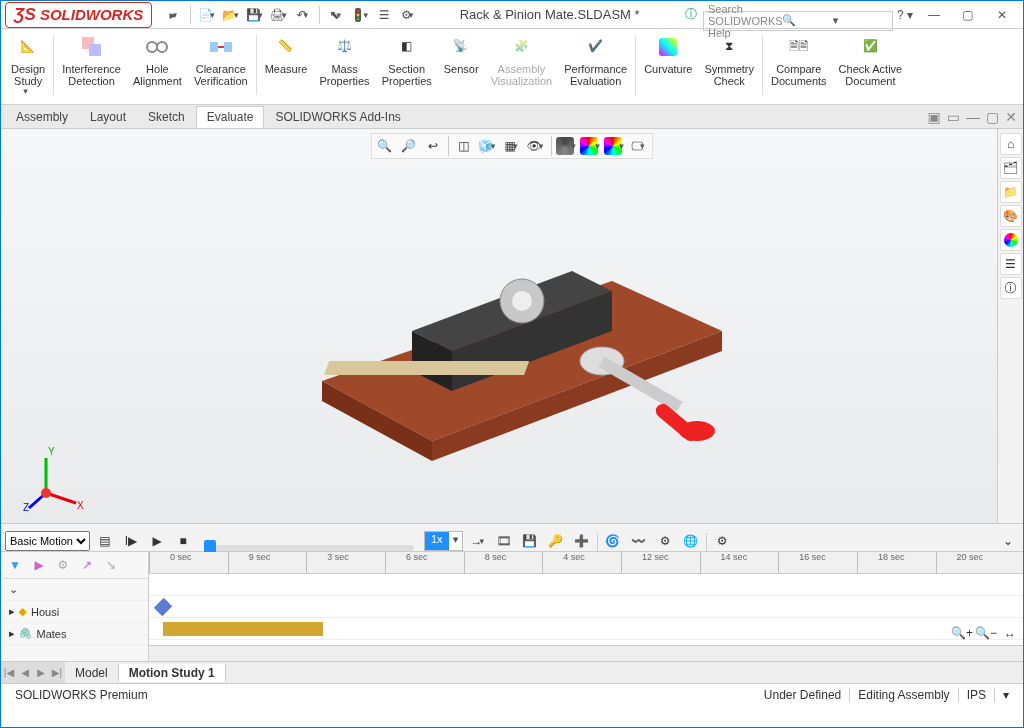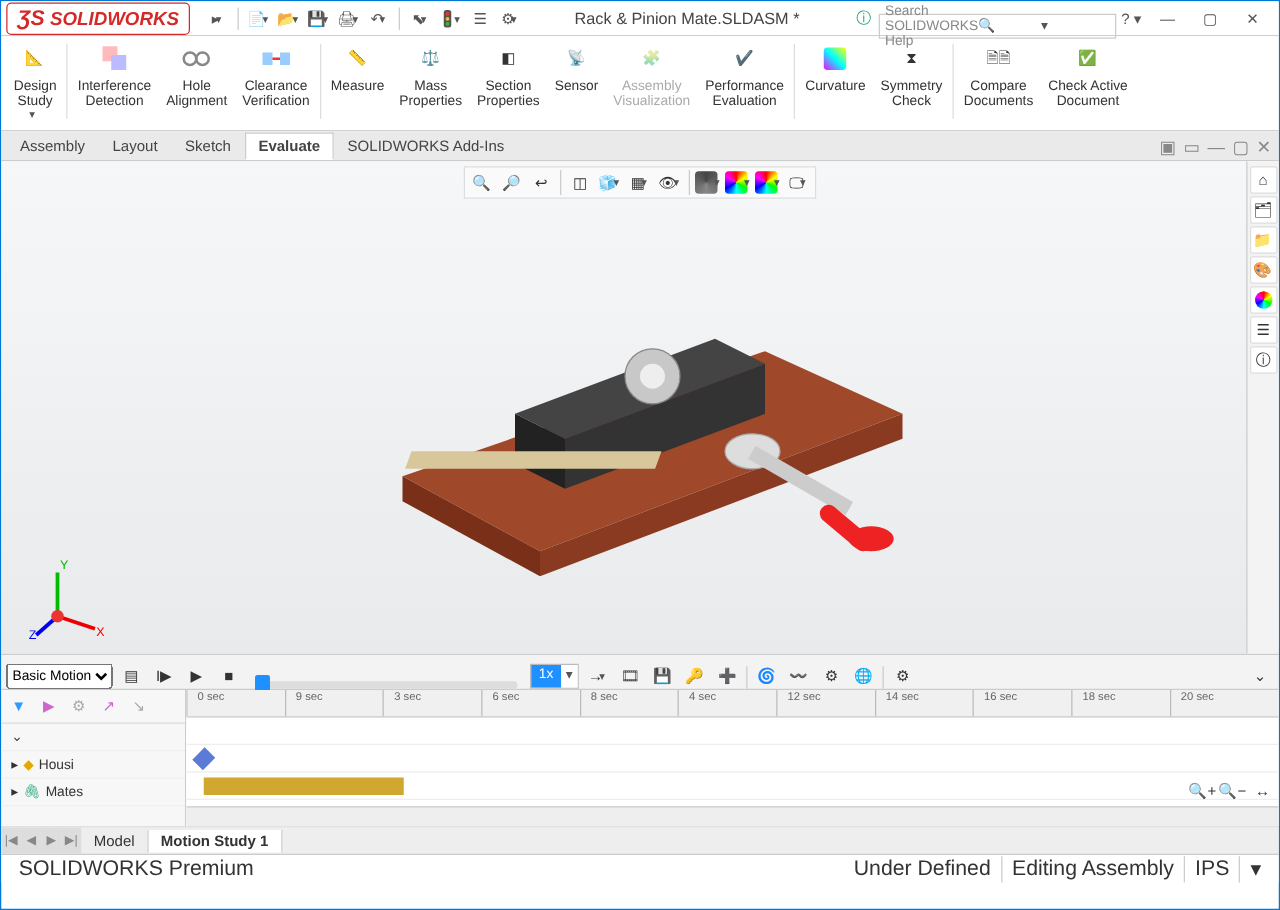--- a/index.html
+++ b/index.html
@@ -22,21 +22,21 @@
   .rb-item { display:flex; flex-direction:column; align-items:center; justify-content:flex-start; padding:2px 6px; cursor:pointer; text-align:center; line-height:1.1; }
   .rb-item .ico { width:28px; height:28px; display:flex; align-items:center; justify-content:center; margin-bottom:2px; }
   .rb-item .lbl { font-size:11px; color:#333; }
   .rb-item.disabled .lbl { color:#aaa; }
   .rb-item.disabled .ico { opacity:.4; }
   .rb-sep { width:1px; background:#ddd; height:60px; margin:4px 2px; }
 
   
   .tabs { display:flex; align-items:center; height:24px; background:#eaeaea; border-bottom:1px solid #ccc; padding-left:4px; }
   .tab { padding:3px 10px; font-size:12px; color:#444; border:1px solid transparent; cursor:pointer; }
-  .tab.active { background:#fff; border-color:#ccc; border-bottom-color:#fff; font-weight:bold; }
+  .tab.active { background:#fff; border-color:#ccc; border-bottom-color:#fff; font-weight:normal; }
   .tabs-right { margin-left:auto; display:flex; gap:6px; padding-right:6px; color:#888; }
   .tabs-right span { cursor:pointer; font-size:14px; }
 
   
   .viewport { position:relative; height:395px; background:linear-gradient(#f6f7f8,#e8eaec); border-bottom:1px solid #ccc; overflow:hidden; }
   .heads-up { position:absolute; top:4px; left:50%; transform:translateX(-50%); display:flex; gap:2px; background:rgba(250,250,250,.85); border:1px solid #ddd; padding:2px; }
   .hu-btn { width:22px; height:20px; display:flex; align-items:center; justify-content:center; cursor:pointer; }
   .hu-sep { width:1px; background:#ccc; margin:0 2px; }
   .axis-triad { position:absolute; left:20px; bottom:10px; width:70px; height:70px; }
   .model-placeholder { position:absolute; left:50%; top:50%; transform:translate(-50%,-55%); width:520px; height:300px; }
@@ -54,35 +54,35 @@
   .mb-speed .dd2 { background:#fff; color:#555; padding:1px 4px; }
 
   
   .timeline { display:flex; height:110px; border-bottom:1px solid #ccc; }
   .tl-left { width:148px; background:#f7f7f7; border-right:1px solid #ccc; display:flex; flex-direction:column; }
   .tl-left-tools { display:flex; gap:2px; padding:3px; border-bottom:1px solid #ddd; }
   .tl-tree { flex:1; overflow:hidden; font-size:11px; }
   .tl-tree-row { display:flex; align-items:center; height:22px; padding-left:8px; gap:4px; border-bottom:1px solid #f0f0f0; }
   .tl-right { flex:1; position:relative; background:#fff; overflow:hidden; }
   .tl-ruler { height:22px; background:#f0f0f0; border-bottom:1px solid #ccc; position:relative; font-size:9px; color:#666; }
-  .tl-tick { position:absolute; top:0; height:100%; border-left:1px solid #bbb; padding-left:8px; }
+  .tl-tick { position:absolute; top:0; height:100%; border-left:1px solid #bbb; padding-left:20px; }
   .tl-track { height:22px; border-bottom:1px solid #eee; position:relative; }
   .tl-key { position:absolute; top:4px; width:12px; height:14px; background:#5b7bd6; transform:rotate(45deg); }
   .tl-bar { position:absolute; top:4px; height:14px; background:#d0a82f; }
   .tl-scroll { position:absolute; bottom:0; left:0; right:0; height:16px; background:#eee; border-top:1px solid #ccc; }
   .tl-zoom { position:absolute; right:2px; bottom:18px; display:flex; gap:2px; }
 
   
   .btabs { display:flex; align-items:center; height:22px; background:#eee; border-bottom:1px solid #ccc; }
   .btabs .nav { width:16px; text-align:center; color:#888; cursor:pointer; background:#ddd; height:100%; line-height:22px; font-size:10px; }
   .btab { padding:2px 10px; font-size:12px; cursor:pointer; border-right:1px solid #ccc; }
   .btab.active { background:#fff; font-weight:bold; }
 
   
-  .status { display:flex; align-items:center; height:22px; background:#fff; padding:0 6px; font-size:17px; color:#333; }
+  .status { display:flex; align-items:center; height:22px; background:#fff; padding:0 6px; font-size:12px; color:#333; }
   .status .seg { padding:0 8px; border-left:1px solid #ccc; }
   .status .seg:first-child { border:none; }
   .status-right { margin-left:auto; display:flex; }
 
   
   .ci { width:18px; height:18px; border-radius:3px; display:inline-block; }
 </style>
 </head>
 <body>
 

